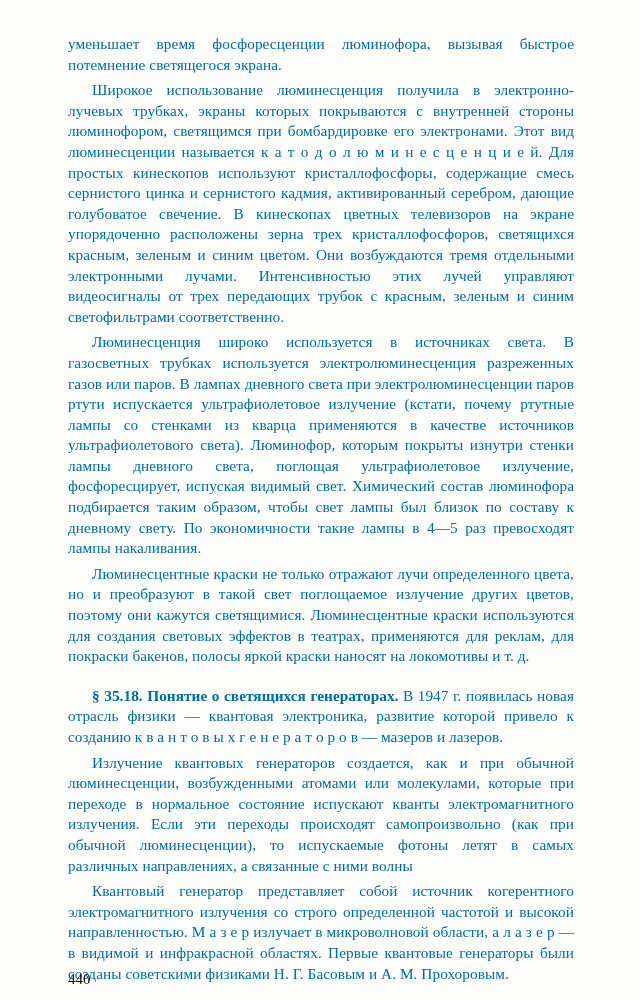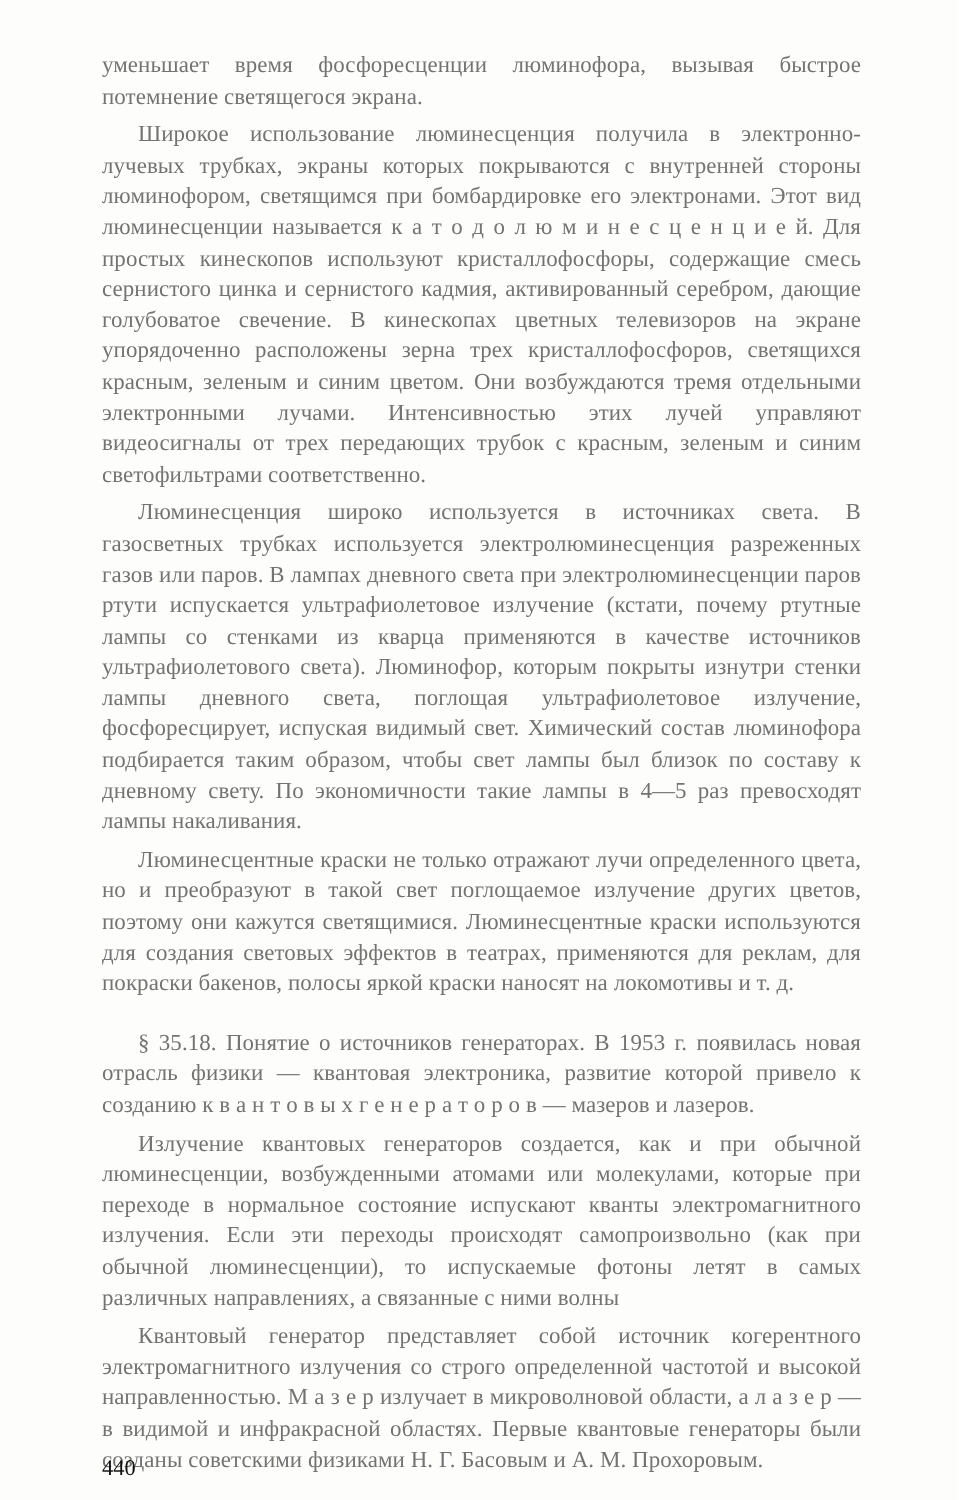--- a/index.html
+++ b/index.html
@@ -28,37 +28,37 @@
     top: 34px;
     width: 506px;
   }
   p {
     margin: 0;
     font-size: 15.3px;
     line-height: 20.6px;
     text-align: justify;
     text-justify: inter-word;
     text-indent: 0;
-    color: #737373;
+    color: #0369a1;
     letter-spacing: 0.05px;
   }
   p.indent {
     text-indent: 24px;
   }
   p + p {
     margin-top: 5px;
   }
   .blocksep {
     height: 19px;
   }
   .section-head {
     margin-top: 0;
   }
   .bold {
-    font-weight: normal;
+    font-weight: bold;
   }
   .pagenum {
     position: absolute;
     left: 68px;
     top: 971px;
     font-size: 15px;
     color: #111;
     font-family: "Liberation Serif", serif;
   }
 </style>
@@ -68,20 +68,20 @@
 <div class="page">
   <div class="content">
 
     <p>уменьшает время фосфоресценции люминофора, вызывая быстрое потемнение светящегося экрана.</p>
     <p class="indent">Широкое использование люминесценция получила в электронно-лучевых трубках, экраны которых покрываются с внутренней стороны люминофором, светящимся при бомбардировке его электронами. Этот вид люминесценции называется к а т о д о л ю м и н е с ц е н ц и е й. Для простых кинескопов используют кристаллофосфоры, содержащие смесь сернистого цинка и сернистого кадмия, активированный серебром, дающие голубоватое свечение. В кинескопах цветных телевизоров на экране упорядоченно расположены зерна трех кристаллофосфоров, светящихся красным, зеленым и синим цветом. Они возбуждаются тремя отдельными электронными лучами. Интенсивностью этих лучей управляют видеосигналы от трех передающих трубок с красным, зеленым и синим светофильтрами соответственно.</p>
     <p class="indent">Люминесценция широко используется в источниках света. В газосветных трубках используется электролюминесценция разреженных газов или паров. В лампах дневного света при электролюминесценции паров ртути испускается ультрафиолетовое излучение (кстати, почему ртутные лампы со стенками из кварца применяются в качестве источников ультрафиолетового света). Люминофор, которым покрыты изнутри стенки лампы дневного света, поглощая ультрафиолетовое излучение, фосфоресцирует, испуская видимый свет. Химический состав люминофора подбирается таким образом, чтобы свет лампы был близок по составу к дневному свету. По экономичности такие лампы в 4—5 раз превосходят лампы накаливания.</p>
     <p class="indent">Люминесцентные краски не только отражают лучи определенного цвета, но и преобразуют в такой свет поглощаемое излучение других цветов, поэтому они кажутся светящимися. Люминесцентные краски используются для создания световых эффектов в театрах, применяются для реклам, для покраски бакенов, полосы яркой краски наносят на локомотивы и т. д.</p>
 
     <div class="blocksep"></div>
 
-    <p class="indent section-head"><span class="bold">§ 35.18.</span> <span class="bold">Понятие о источников генераторах.</span><span> В 1953 г. появилась новая отрасль физики — квантовая электроника, развитие которой привело к созданию к в а н т о в ы х   г е н е р а т о р о в — мазеров и лазеров.</span></p>
+    <p class="indent section-head"><span class="bold">§ 35.18.</span> <span class="bold">Понятие о светящихся генераторах.</span><span> В 1947 г. появилась новая отрасль физики — квантовая электроника, развитие которой привело к созданию к в а н т о в ы х   г е н е р а т о р о в — мазеров и лазеров.</span></p>
 
     <p class="indent">Излучение квантовых генераторов создается, как и при обычной люминесценции, возбужденными атомами или молекулами, которые при переходе в нормальное состояние испускают кванты электромагнитного излучения. Если эти переходы происходят самопроизвольно (как при обычной люминесценции), то испускаемые фотоны летят в самых различных направлениях, а связанные с ними волны</p>
     <p class="indent">Квантовый генератор представляет собой источник когерентного электромагнитного излучения со строго определенной частотой и высокой направленностью. М а з е р излучает в микроволновой области, а л а з е р — в видимой и инфракрасной областях. Первые квантовые генераторы были созданы советскими физиками Н. Г. Басовым и А. М. Прохоровым.</p>
 
   </div>
   <div class="pagenum">440</div>
 </div>
 
 </body></html>

